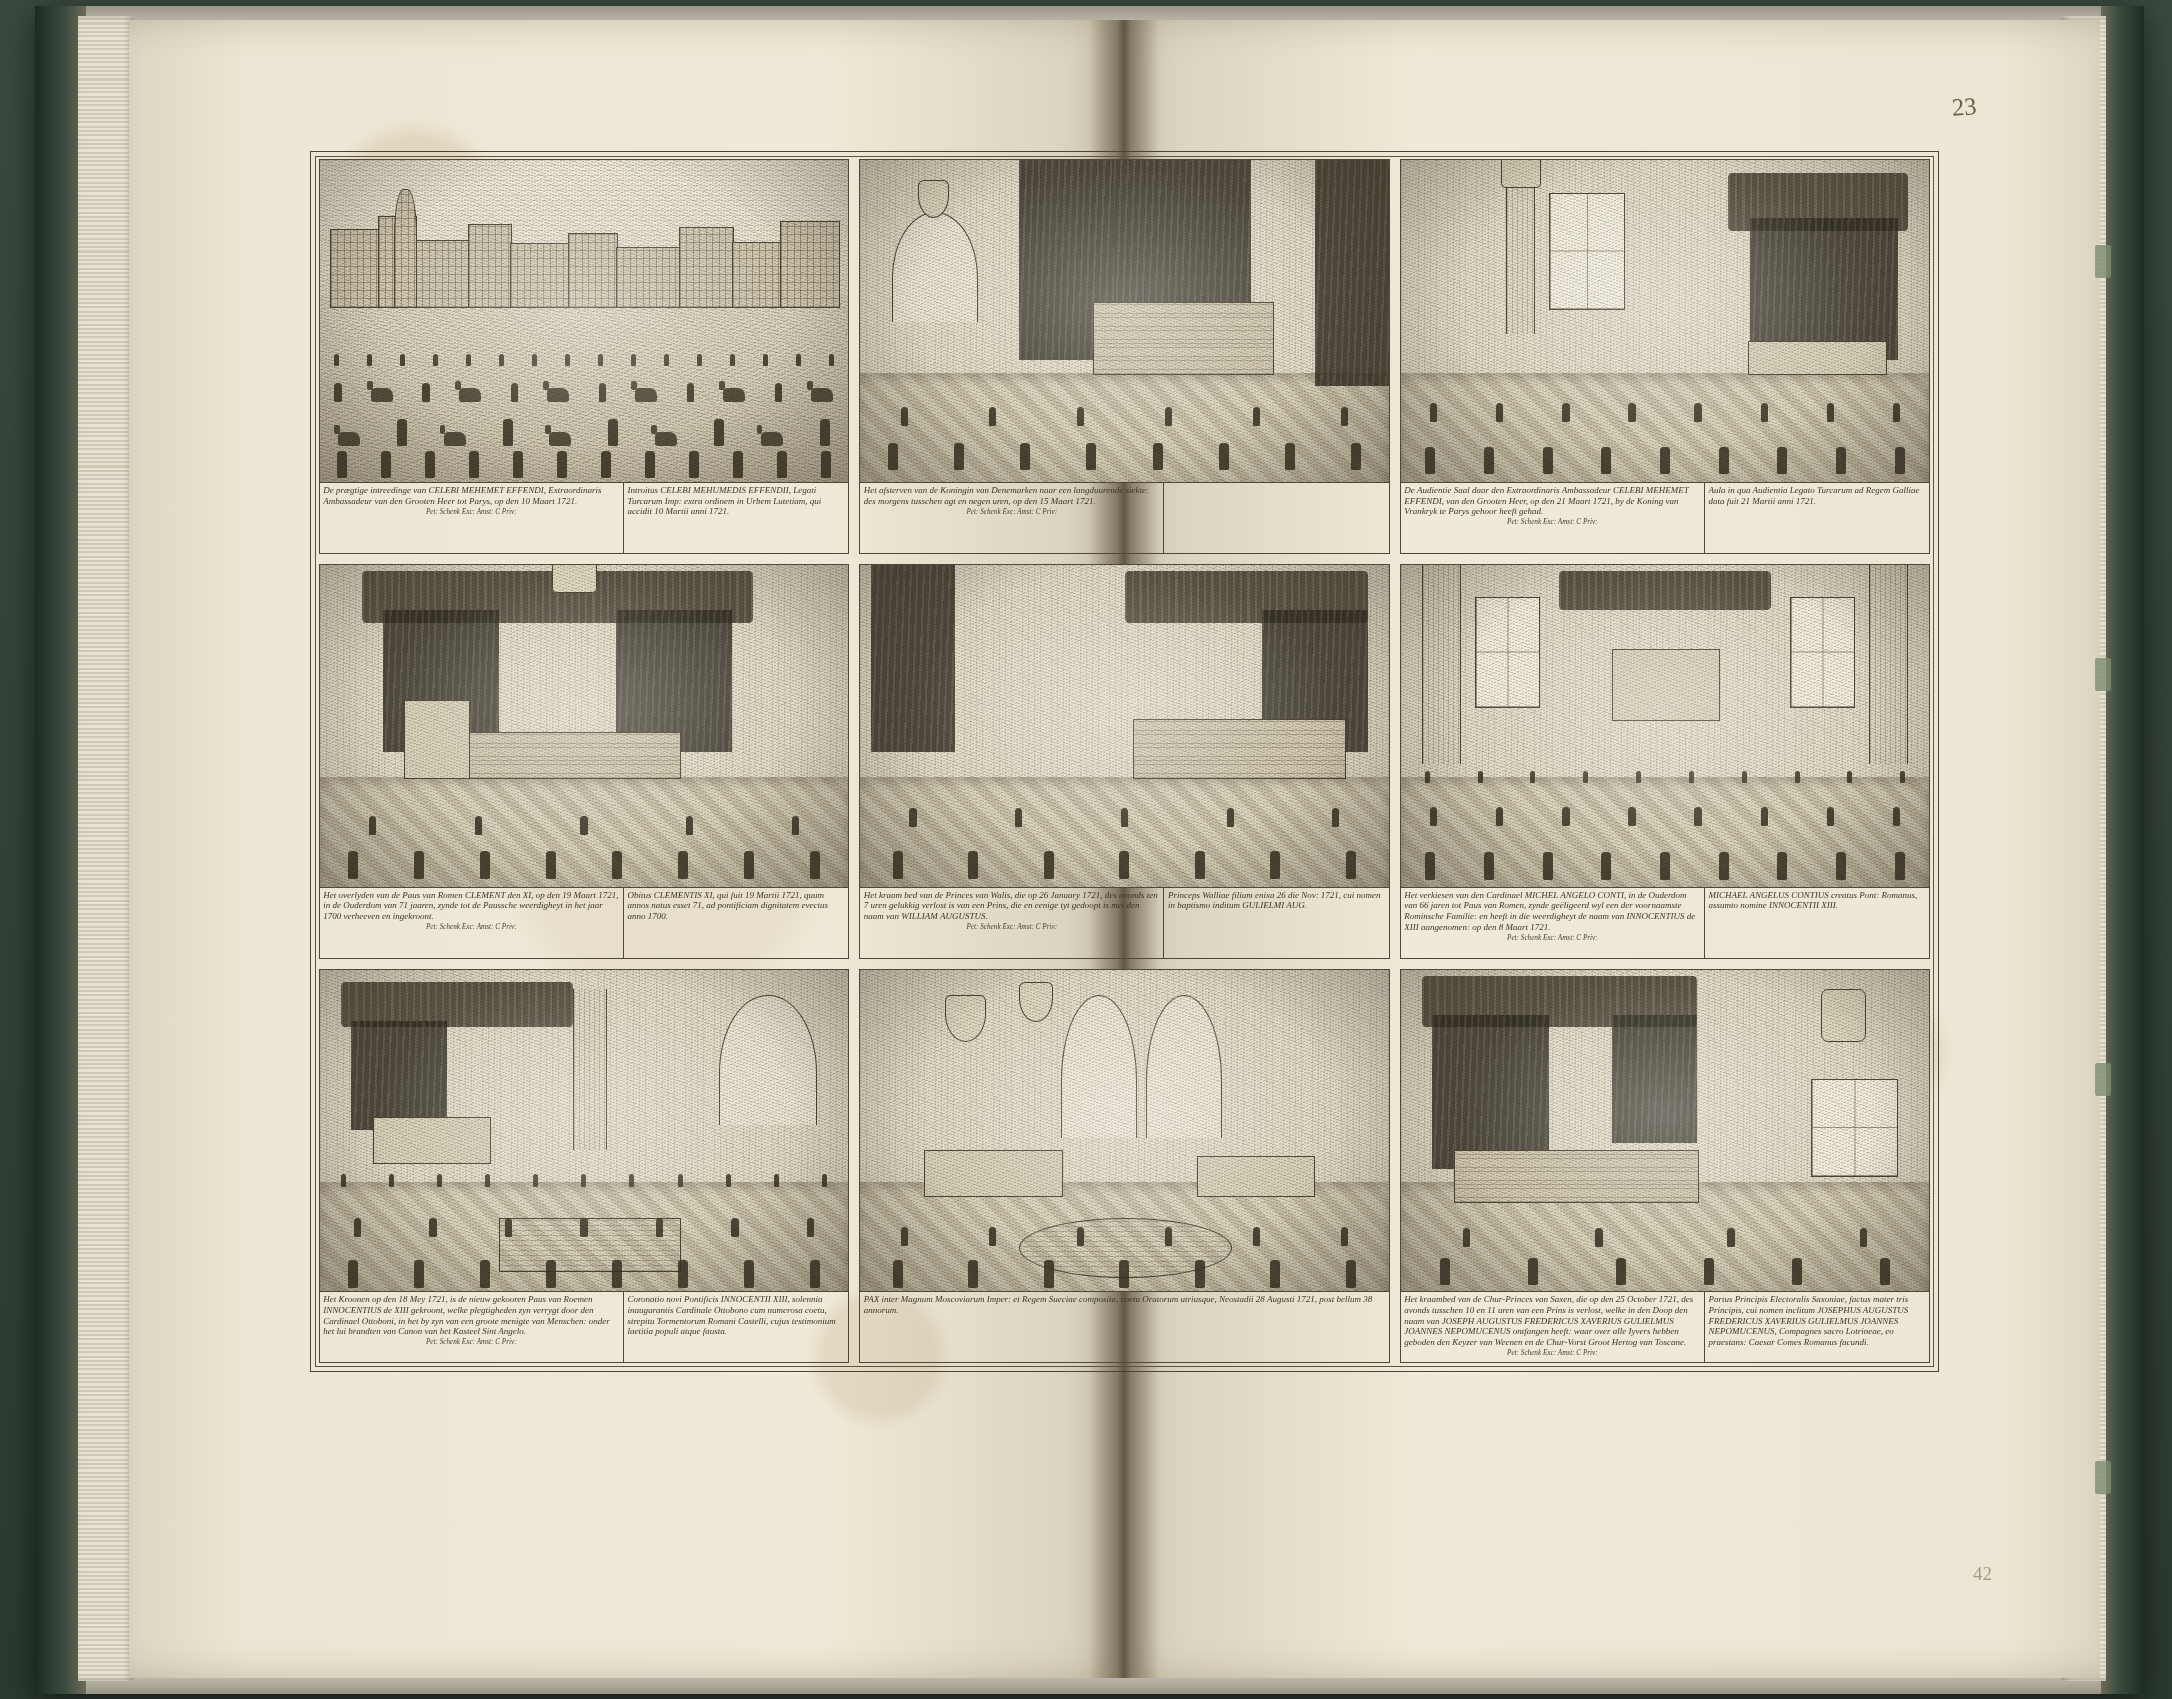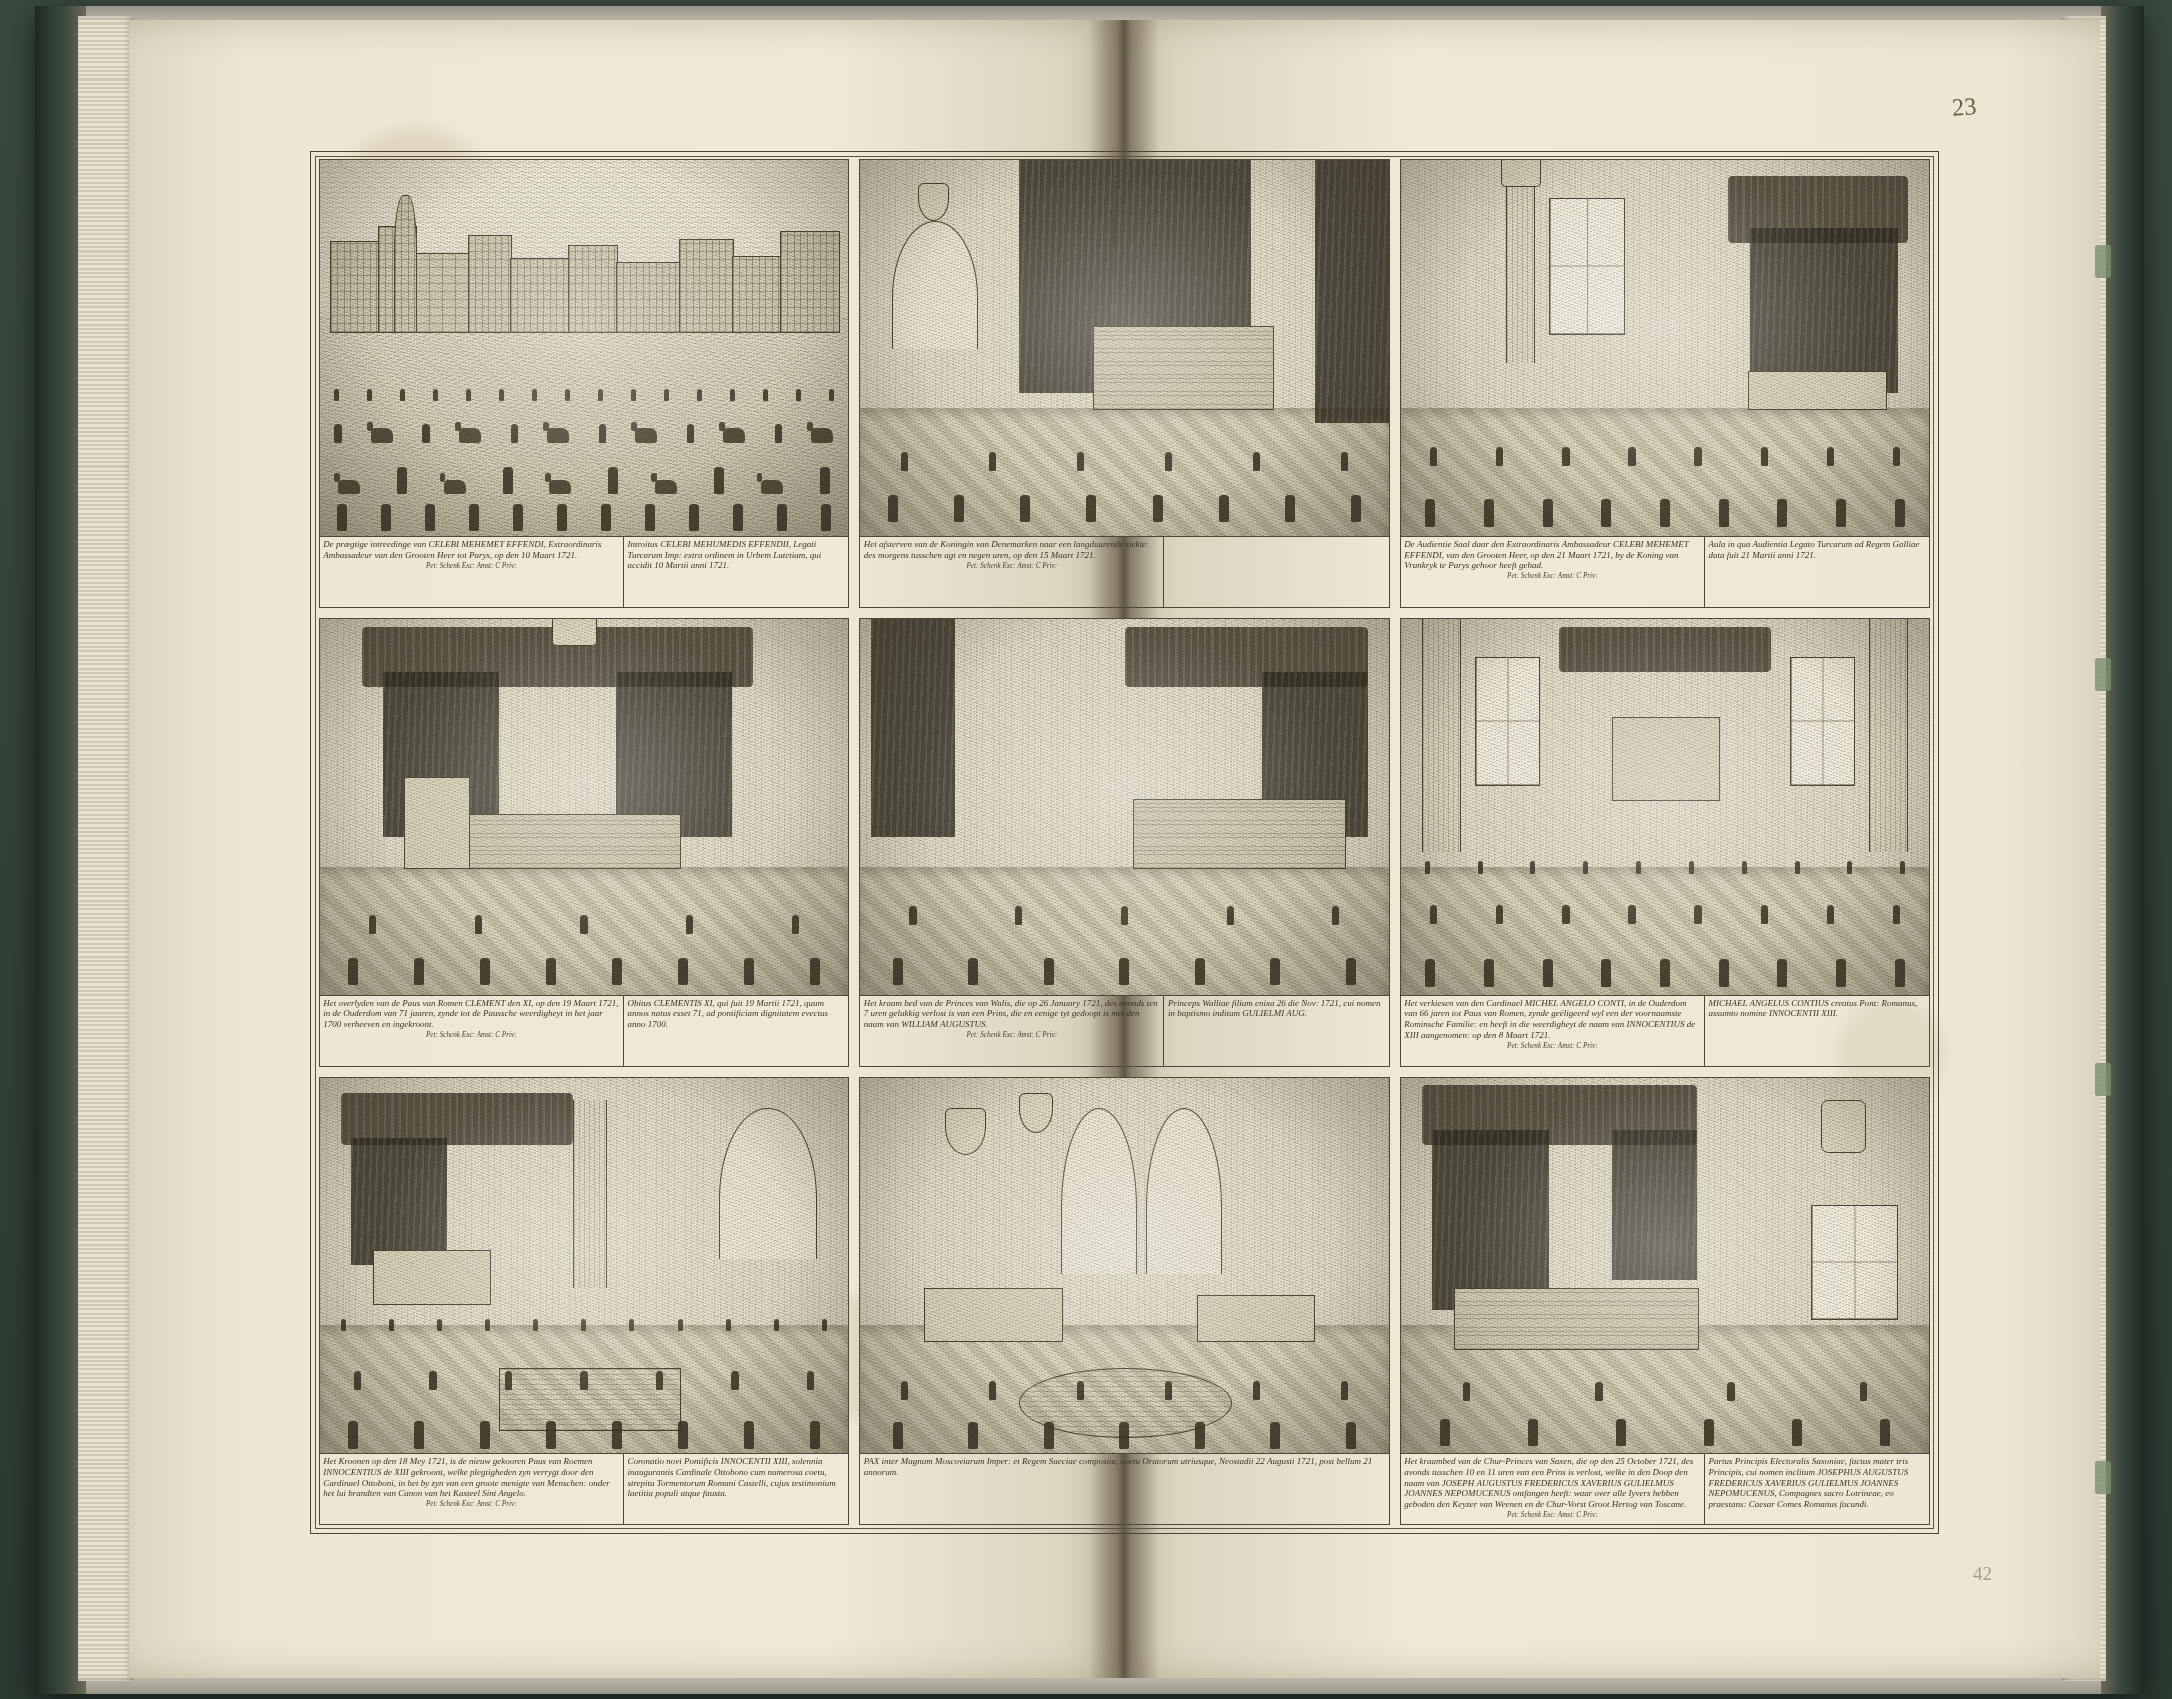--- a/index.html
+++ b/index.html
@@ -50,21 +50,21 @@
   
   .foxing{position:absolute;inset:0;pointer-events:none;
     background:
       radial-gradient(circle at 18% 12%, rgba(170,140,90,.18) 0 3%, transparent 4%),
       radial-gradient(circle at 72% 20%, rgba(170,140,90,.14) 0 2%, transparent 3%),
       radial-gradient(circle at 40% 80%, rgba(160,130,80,.14) 0 3%, transparent 4%),
       radial-gradient(circle at 88% 62%, rgba(160,130,80,.12) 0 2%, transparent 3%),
       radial-gradient(circle at 30% 50%, rgba(150,120,70,.08) 0 8%, transparent 10%);}
 
   
-  .plate{position:absolute;left:275px;top:145px;width:1629px;height:1383px;}
+  .plate{position:absolute;left:275px;top:145px;width:1629px;height:1221px;}
   .plate-border{position:absolute;inset:0;border:1.4px solid #4a4436;}
   .plate-border:after{content:"";position:absolute;inset:4.3px;border:0.7px solid #5b533f;}
 
   .grid{position:absolute;inset:8.7px;display:grid;
     grid-template-columns:repeat(3,1fr);
     grid-template-rows:repeat(3,1fr);
     gap:10px;}
 
   .cell{position:relative;display:flex;flex-direction:column;}
 
@@ -596,21 +596,21 @@
                     <span class="fig lg"></span>
                     <span class="fig lg"></span>
                 </div>
               </div>
             </div>
             <div class="hatch"></div>
             <div class="vign"></div>
           </div>
           <div class="cap">
             <div class="la">
-              <p>PAX inter Magnum Moscoviarum Imper: et Regem Sueciae composita, coetu Oratorum utriusque, Neostadii 22 Augusti 1721, post bellum 21 annorum.</p>
+              <p>PAX inter Magnum Moscoviarum Imper: et Regem Sueciae composita, coetu Oratorum utriusque, Neostadii 28 Augusti 1721, post bellum 38 annorum.</p>
             </div>
           </div>
         </div>
 
         <div class="cell">
           <div class="eng">
             <div class="room">
               <div class="wall"></div>
               <div class="floor"></div>
               <div class="canopy" style="left:4%;top:2%;width:52%;height:16%"></div>

